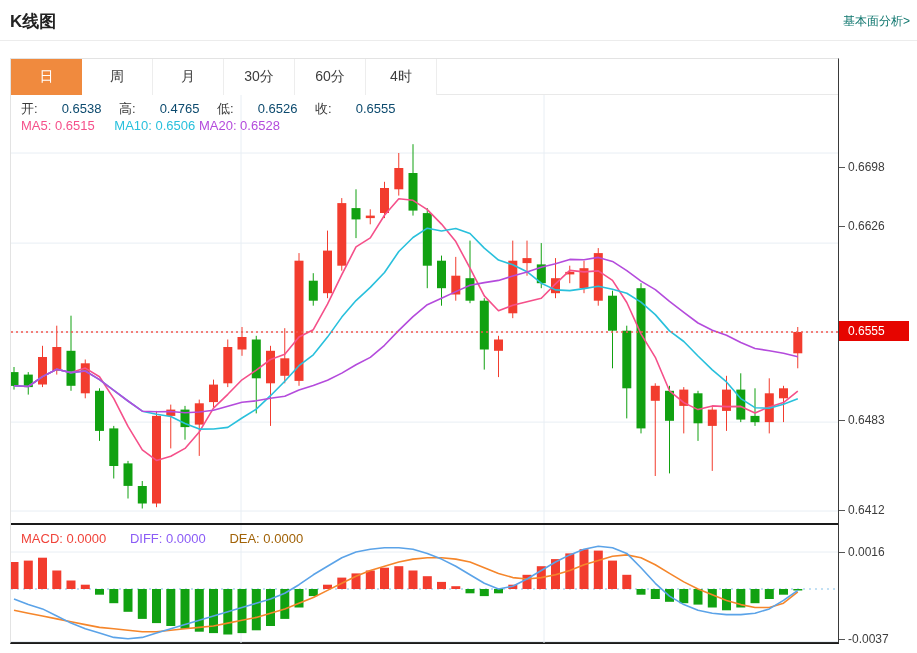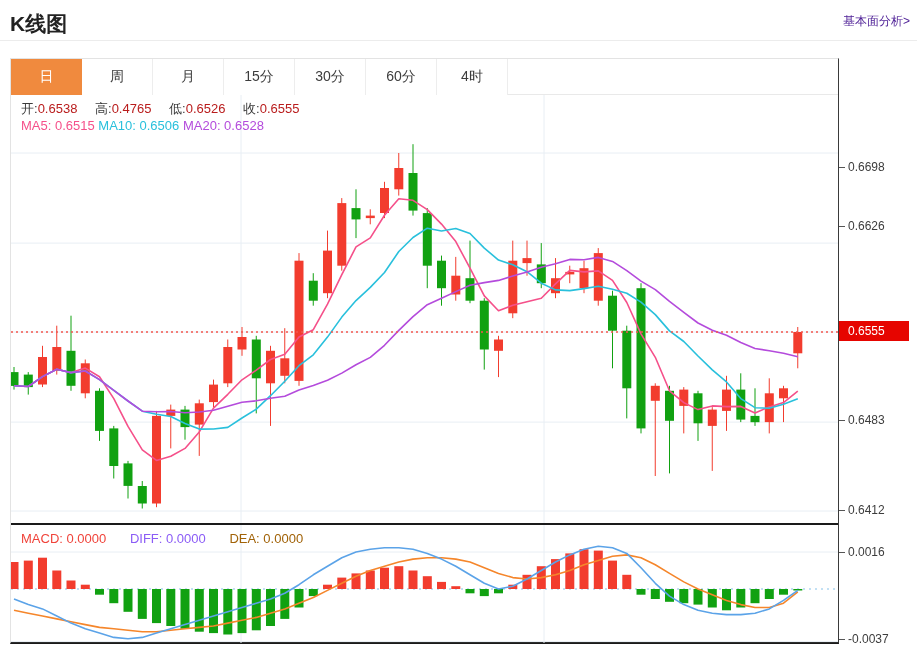--- a/index.html
+++ b/index.html
@@ -1,45 +1,45 @@
 <!DOCTYPE html>
 <html><head>
 <meta charset="utf-8">
 <style>
   * { margin:0; padding:0; box-sizing:border-box; }
   html,body { width:917px; height:653px; background:#fff; overflow:hidden;
               font-family:"Liberation Sans","DejaVu Sans",sans-serif; }
   .page { position:relative; width:917px; height:653px; background:#fff; }
 
   
-  .page-title { position:absolute; left:10px; top:10px; font-size:21px; font-weight:bold; color:#222; }
-  .analysis-link { position:absolute; right:7px; top:13px; font-size:12px; color:#4c1d95; text-decoration:none; cursor:pointer; }
+  .page-title { position:absolute; left:10px; top:10px; font-size:17px; font-weight:bold; color:#222; }
+  .analysis-link { position:absolute; right:7px; top:13px; font-size:12px; color:#0f766e; text-decoration:none; cursor:pointer; }
   .header-divider { position:absolute; left:0; top:40px; width:917px; height:1px; background:#ececec; }
 
   
   .chart-box { position:absolute; left:10px; top:58px; width:829px; height:586px;
                border:1px solid #e3e3e3; border-right:1px solid #3a3a3a; border-bottom:2px solid #1a1a1a; background:#fff; }
 
   
   .tabbar { position:absolute; left:0; top:0; width:827px; height:36px; display:flex; border-bottom:1px solid #e9e9e9; background:#fff; }
   .tab { width:71px; height:36px; line-height:35px; text-align:center; font-size:14px; color:#3c3c3c;
          border-right:1px solid #ededed; cursor:pointer; background:#fff; }
   .tab.active { background:#f08a3e; color:#fff; border-right:none; }
 
   
   .candle-area { position:absolute; left:0; top:36px; width:827px; height:428px; }
   .macd-area   { position:absolute; left:0; top:464px; width:827px; height:120px; border-top:2px solid #1a1a1a; }
   svg { display:block; }
 
   
   .ohlc-row { position:absolute; left:10px; top:5px; font-size:13px; white-space:nowrap; }
   .ohlc-row .lbl { color:#3b3b3b; }
-  .ohlc-row .val { color:#b91c1c; margin-right:14px; }
+  .ohlc-row .val { color:#0c4a6e; margin-right:14px;margin-left:24px; }
   .ma-row { position:absolute; left:10px; top:23px; font-size:13px; white-space:nowrap; }
-  .ma5  { color:#f5508a; }
+  .ma5  { color:#f5508a; margin-right:16px; }
   .ma10 { color:#29c0dc; }
   .ma20 { color:#b44bdc; }
   .macd-row { position:absolute; left:10px; top:6px; font-size:13px; white-space:nowrap; }
   .macd-v { color:#f0433a; margin-right:20px; }
   .diff-v { color:#8b5cf6; margin-right:20px; }
   .dea-v  { color:#a16207; }
 
   
   .axis { position:absolute; left:839px; top:0; width:78px; height:653px; font-size:12px; color:#3d3d3d; }
   .tick { position:absolute; left:0; white-space:nowrap; }
@@ -55,21 +55,20 @@
   <div class="page-title">K线图</div>
   <a class="analysis-link">基本面分析&gt;</a>
   <div class="header-divider"></div>
 
   <div class="chart-box">
 
     <div class="tabbar">
       <div class="tab active">日</div>
       <div class="tab">周</div>
       <div class="tab">月</div>
-      <div class="tab">15分</div>
       <div class="tab">30分</div>
       <div class="tab">60分</div>
       <div class="tab">4时</div>
     </div>
 
     <div class="candle-area">
       <svg id="klineSvg" width="827" height="428">
           <line x1="0" y1="58.0" x2="827" y2="58.0" stroke="#e8eef4" stroke-width="1"></line>
           <line x1="0" y1="148.1" x2="827" y2="148.1" stroke="#e8eef4" stroke-width="1"></line>
           <line x1="0" y1="237.0" x2="827" y2="237.0" stroke="#e8eef4" stroke-width="1"></line>

